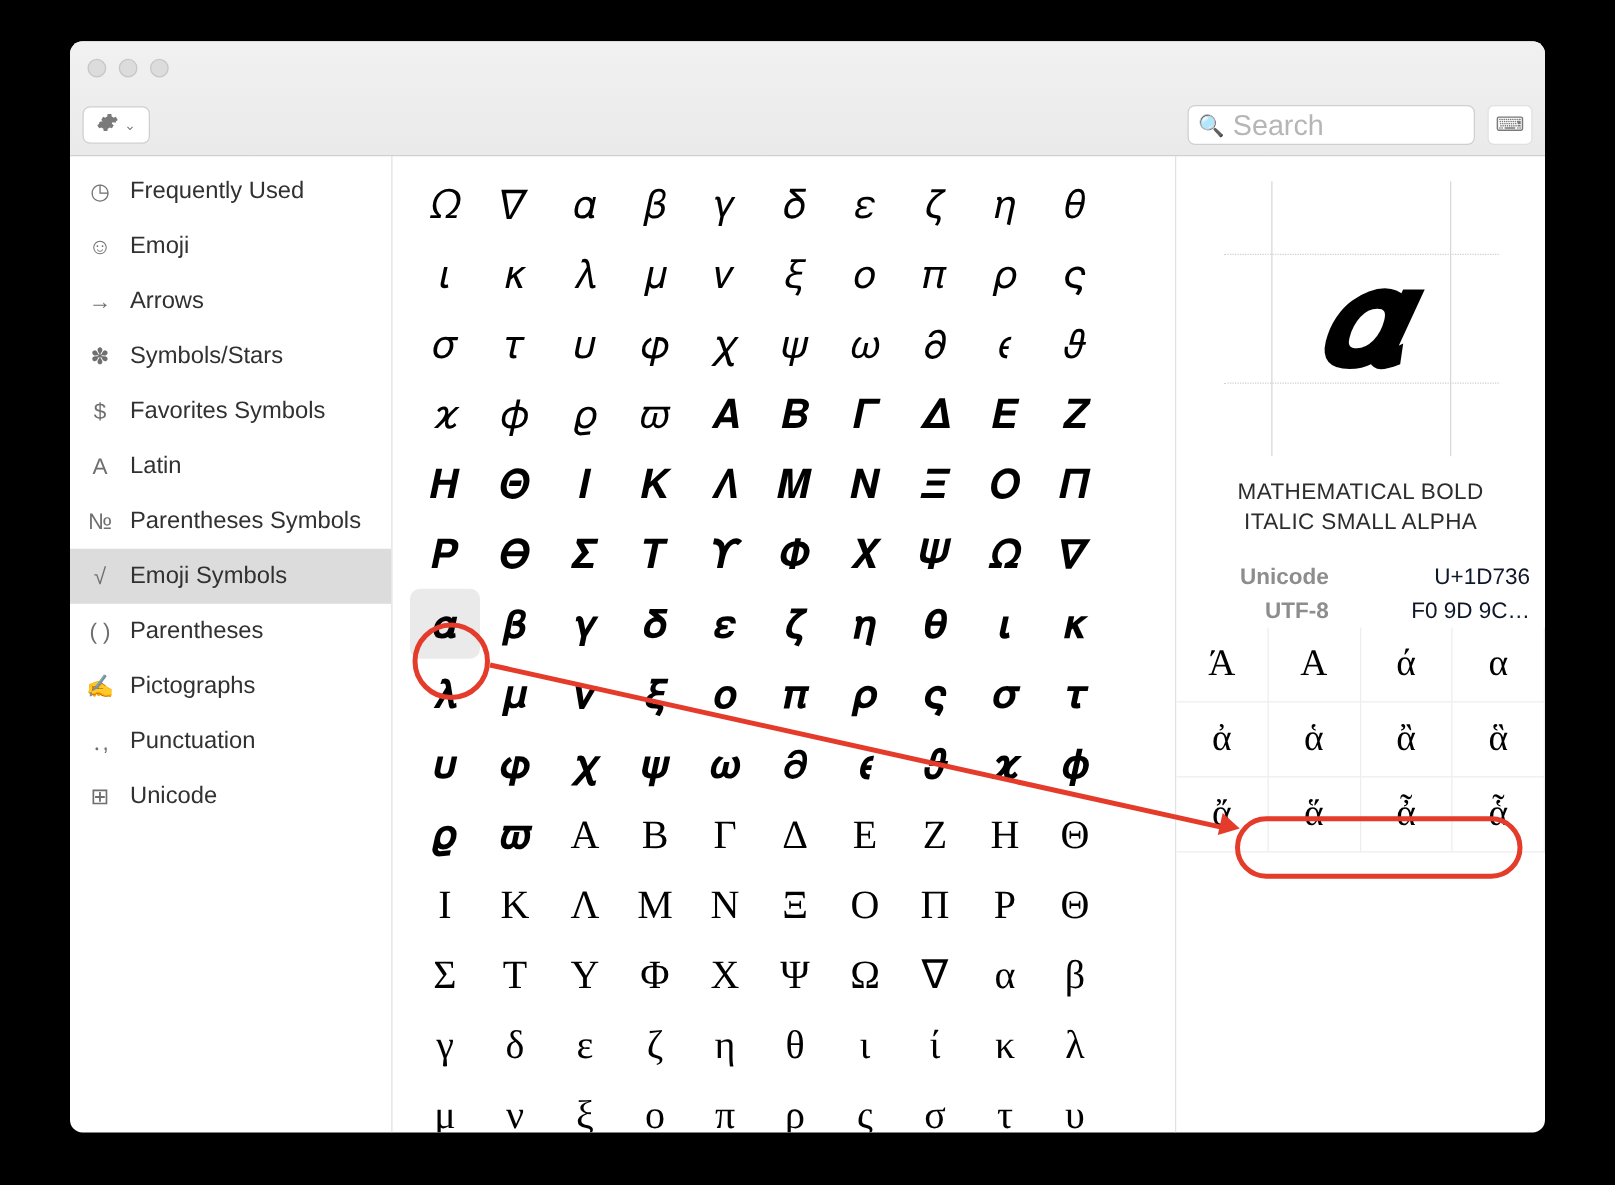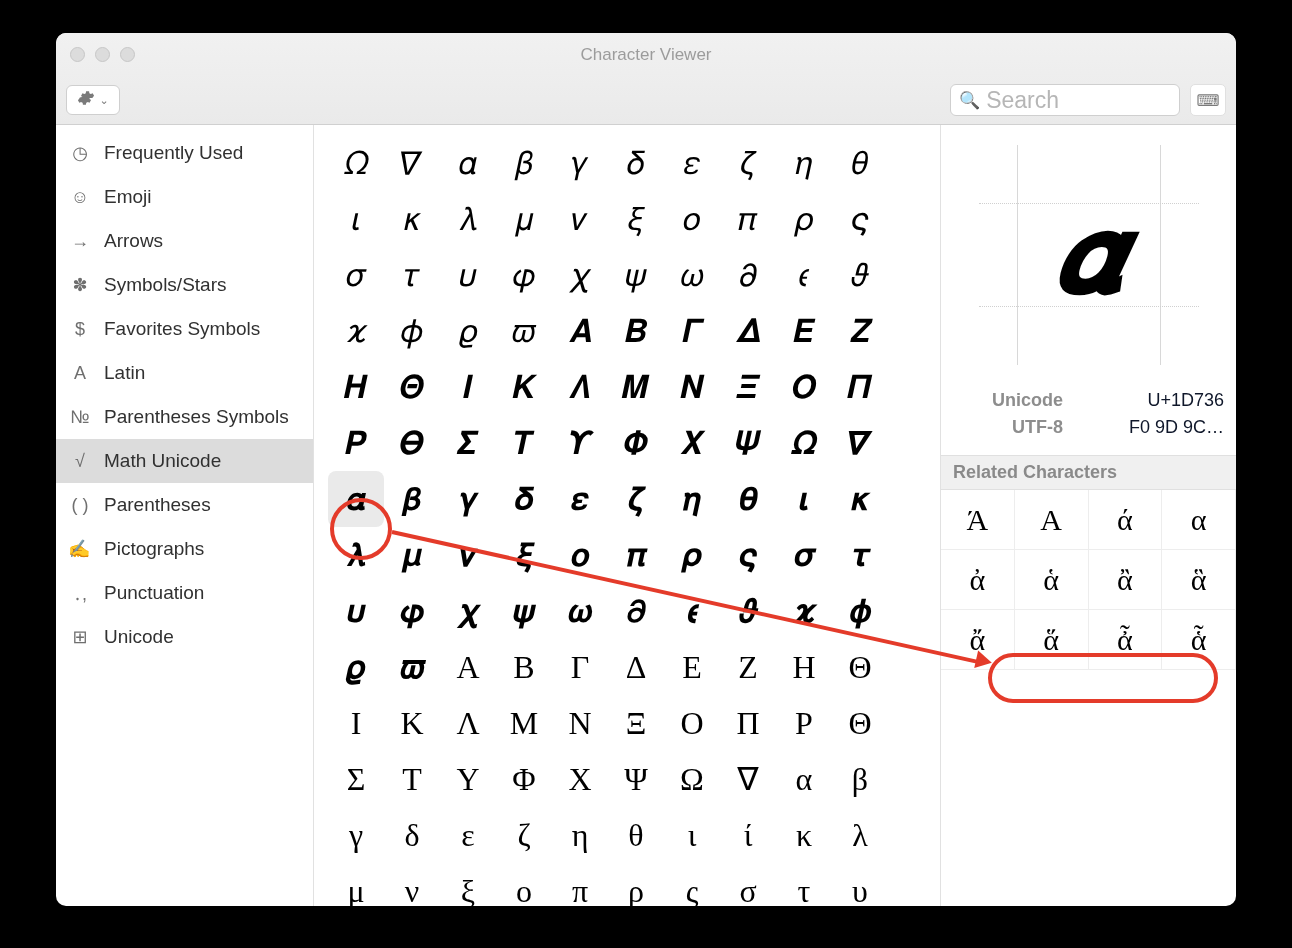--- a/index.html
+++ b/index.html
@@ -184,21 +184,20 @@
 </head>
 <body>
 
 <div class="window">
   <div class="titlebar">
     <div class="traffic">
       <div class="traffic-dot"></div>
       <div class="traffic-dot"></div>
       <div class="traffic-dot"></div>
     </div>
-    <div class="win-title">Character Viewer</div>
     <div class="toolbar">
       <div class="gear-btn">
         <span>
           <svg viewBox="0 0 24 24">
               <path d="M12 8a4 4 0 100 8 4 4 0 000-8zm9 4a7 7 0 00-.1-1.2l2-1.6-2-3.4-2.4 1a7 7 0 00-2-1.2l-.4-2.6h-4l-.4 2.6a7 7 0 00-2 1.2l-2.4-1-2 3.4 2 1.6A7 7 0 003 12c0 .4 0 .8.1 1.2l-2 1.6 2 3.4 2.4-1c.6.5 1.3.9 2 1.2l.4 2.6h4l.4-2.6c.7-.3 1.4-.7 2-1.2l2.4 1 2-3.4-2-1.6c.1-.4.1-.8.1-1.2z"></path>
             </svg>
         </span>
         <span style="font-size:11px;">⌄</span>
       </div>
       <div class="tool-right">
@@ -238,21 +237,21 @@
         <div class="side-item">
           <span class="side-icon">A</span>
           <span>Latin</span>
         </div>
         <div class="side-item">
           <span class="side-icon">№</span>
           <span>Parentheses Symbols</span>
         </div>
         <div class="side-item selected">
           <span class="side-icon">√</span>
-          <span>Math Unicode</span>
+          <span>Emoji Symbols</span>
         </div>
         <div class="side-item">
           <span class="side-icon">( )</span>
           <span>Parentheses</span>
         </div>
         <div class="side-item">
           <span class="side-icon">✍</span>
           <span>Pictographs</span>
         </div>
         <div class="side-item">
@@ -413,31 +412,31 @@
     <div class="detail">
       <div class="preview-box">
         <div class="guides">
           <div class="v1"></div>
             <div class="v2"></div>
             <div class="h1"></div>
             <div class="h2"></div>
         </div>
         <div class="big-char">𝜶</div>
       </div>
+      <div class="char-name">MATHEMATICAL BOLD ITALIC SMALL ALPHA</div>
       <div class="code-tbl" id="code-tbl">
           <div class="code-row">
             <div class="code-label">Unicode</div>
             <div class="code-val">U+1D736</div>
           </div>
           <div class="code-row">
             <div class="code-label">UTF-8</div>
             <div class="code-val">F0 9D 9C…</div>
           </div>
         </div>
-      <div class="related-hd">Related Characters</div>
       <div class="related-grid" id="related-grid">
           <div class="rcell">Ά</div>
           <div class="rcell">Α</div>
           <div class="rcell">ά</div>
           <div class="rcell">α</div>
           <div class="rcell">ἀ</div>
           <div class="rcell">ἁ</div>
           <div class="rcell">ἂ</div>
           <div class="rcell">ἃ</div>
           <div class="rcell">ἄ</div>

